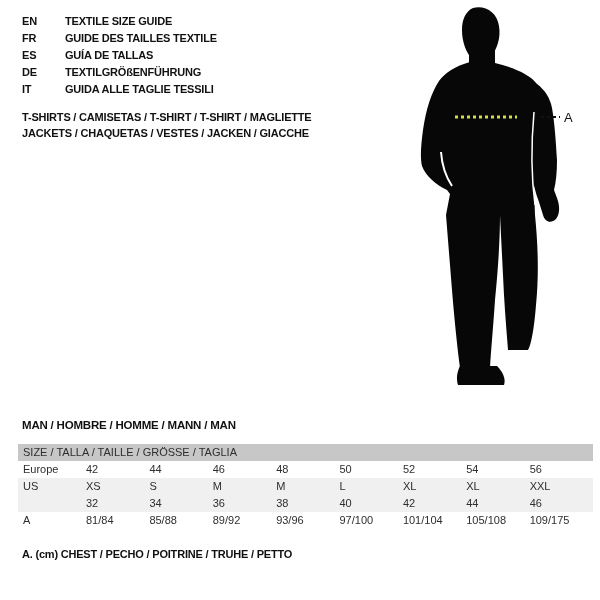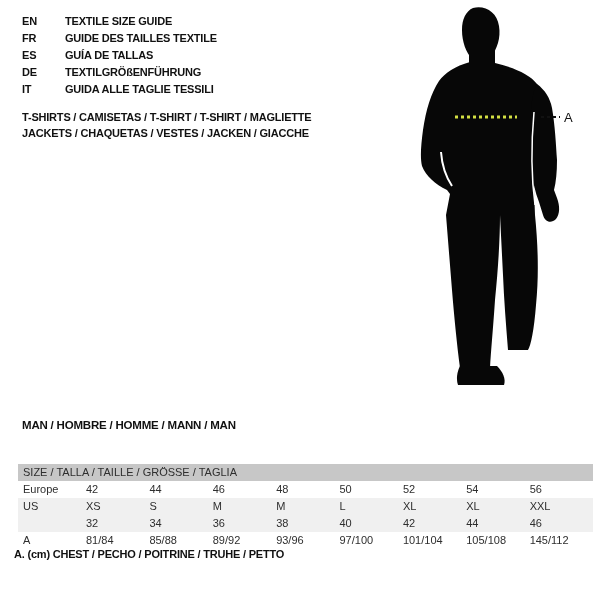--- a/index.html
+++ b/index.html
@@ -21,28 +21,28 @@
 
   
   .figure-wrap { position:absolute; left:400px; top:0; width:200px; height:400px; }
   .figure-wrap svg { display:block; }
 
   
   .section-title { position:absolute; left:22px; top:419px; font-size:11.5px;
     font-weight:bold; letter-spacing:-0.2px; white-space:nowrap; }
 
   
-  .size-table { position:absolute; left:18px; top:444px; width:575px; font-size:11px;margin-top:20px; }
+  .size-table { position:absolute; left:18px; top:444px; width:575px; font-size:11px; }
   .t-header { height:17px; line-height:17px; padding-left:5px; color:#2e2e2e; }
   .t-row { display:flex; height:17px; line-height:17px; color:#2e2e2e; }
   .t-label { width:68px; padding-left:5px; text-align:left; }
   .t-cell { flex:1; text-align:left; }
 
   
-  .footnote { position:absolute; left:14px; top:548px; font-size:11px;
+  .footnote { position:absolute; left:22px; top:548px; font-size:11px;
     font-weight:bold; letter-spacing:-0.2px; white-space:nowrap; }
 </style>
 </head>
 <body>
 
 <div class="canvas">
 
   <div class="lang-block">
     <div class="lang-row">
       <span class="lang-code">EN</span>
@@ -175,19 +175,19 @@
 
     <div class="t-row" style="background:#ffffff;">
       <span class="t-label">A</span>
       <span class="t-cell">81/84</span>
       <span class="t-cell">85/88</span>
       <span class="t-cell">89/92</span>
       <span class="t-cell">93/96</span>
       <span class="t-cell">97/100</span>
       <span class="t-cell">101/104</span>
       <span class="t-cell">105/108</span>
-      <span class="t-cell">145/112</span>
+      <span class="t-cell">109/175</span>
     </div>
   </div>
 
   <div class="footnote">A. (cm) CHEST / PECHO / POITRINE / TRUHE / PETTO</div>
 
 </div>
 
 </body></html>

